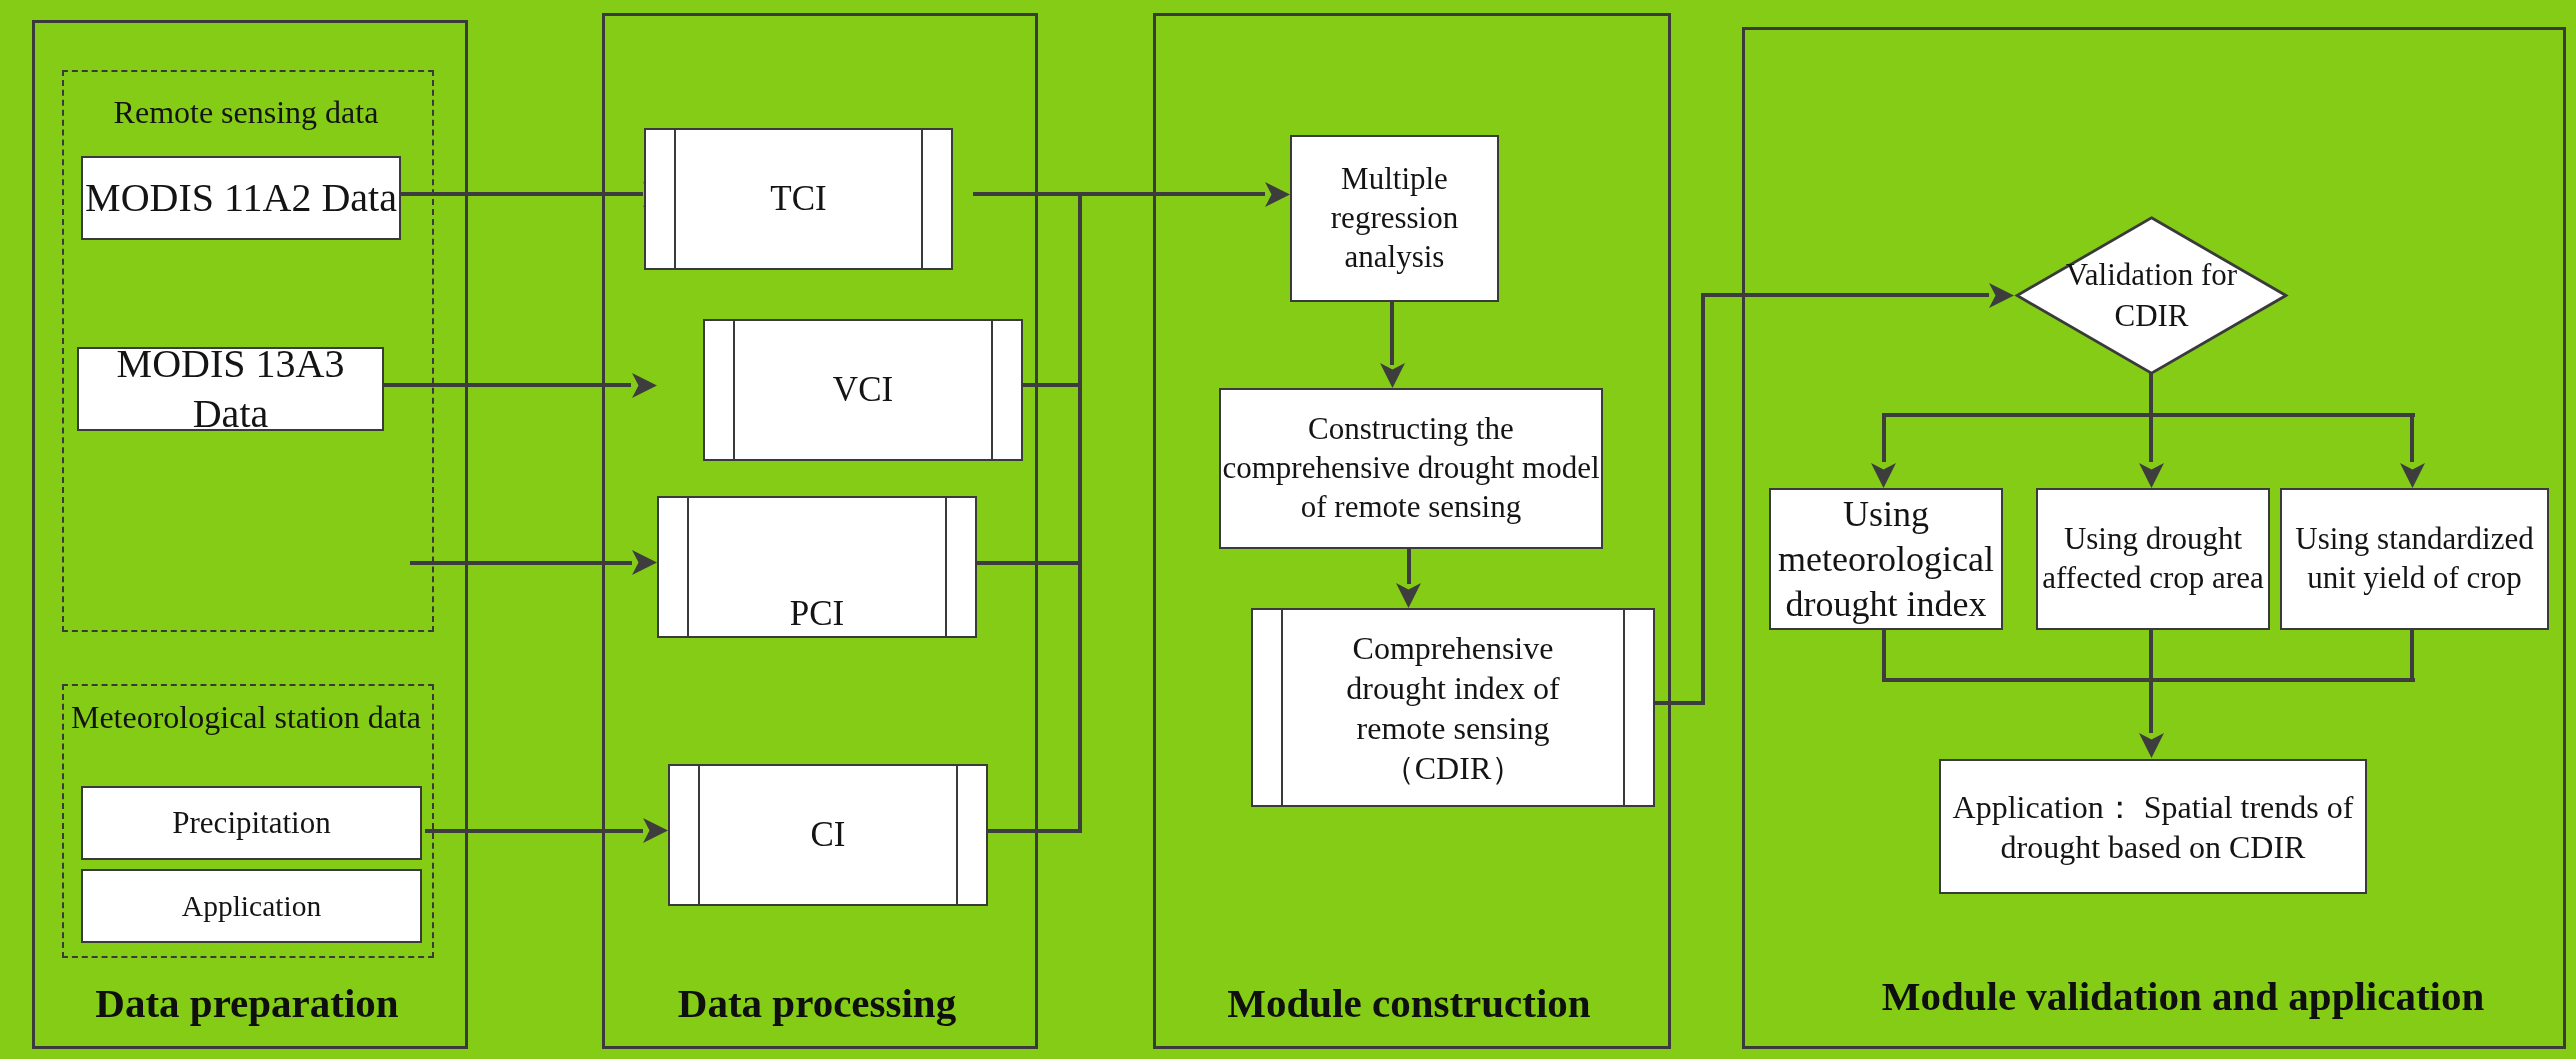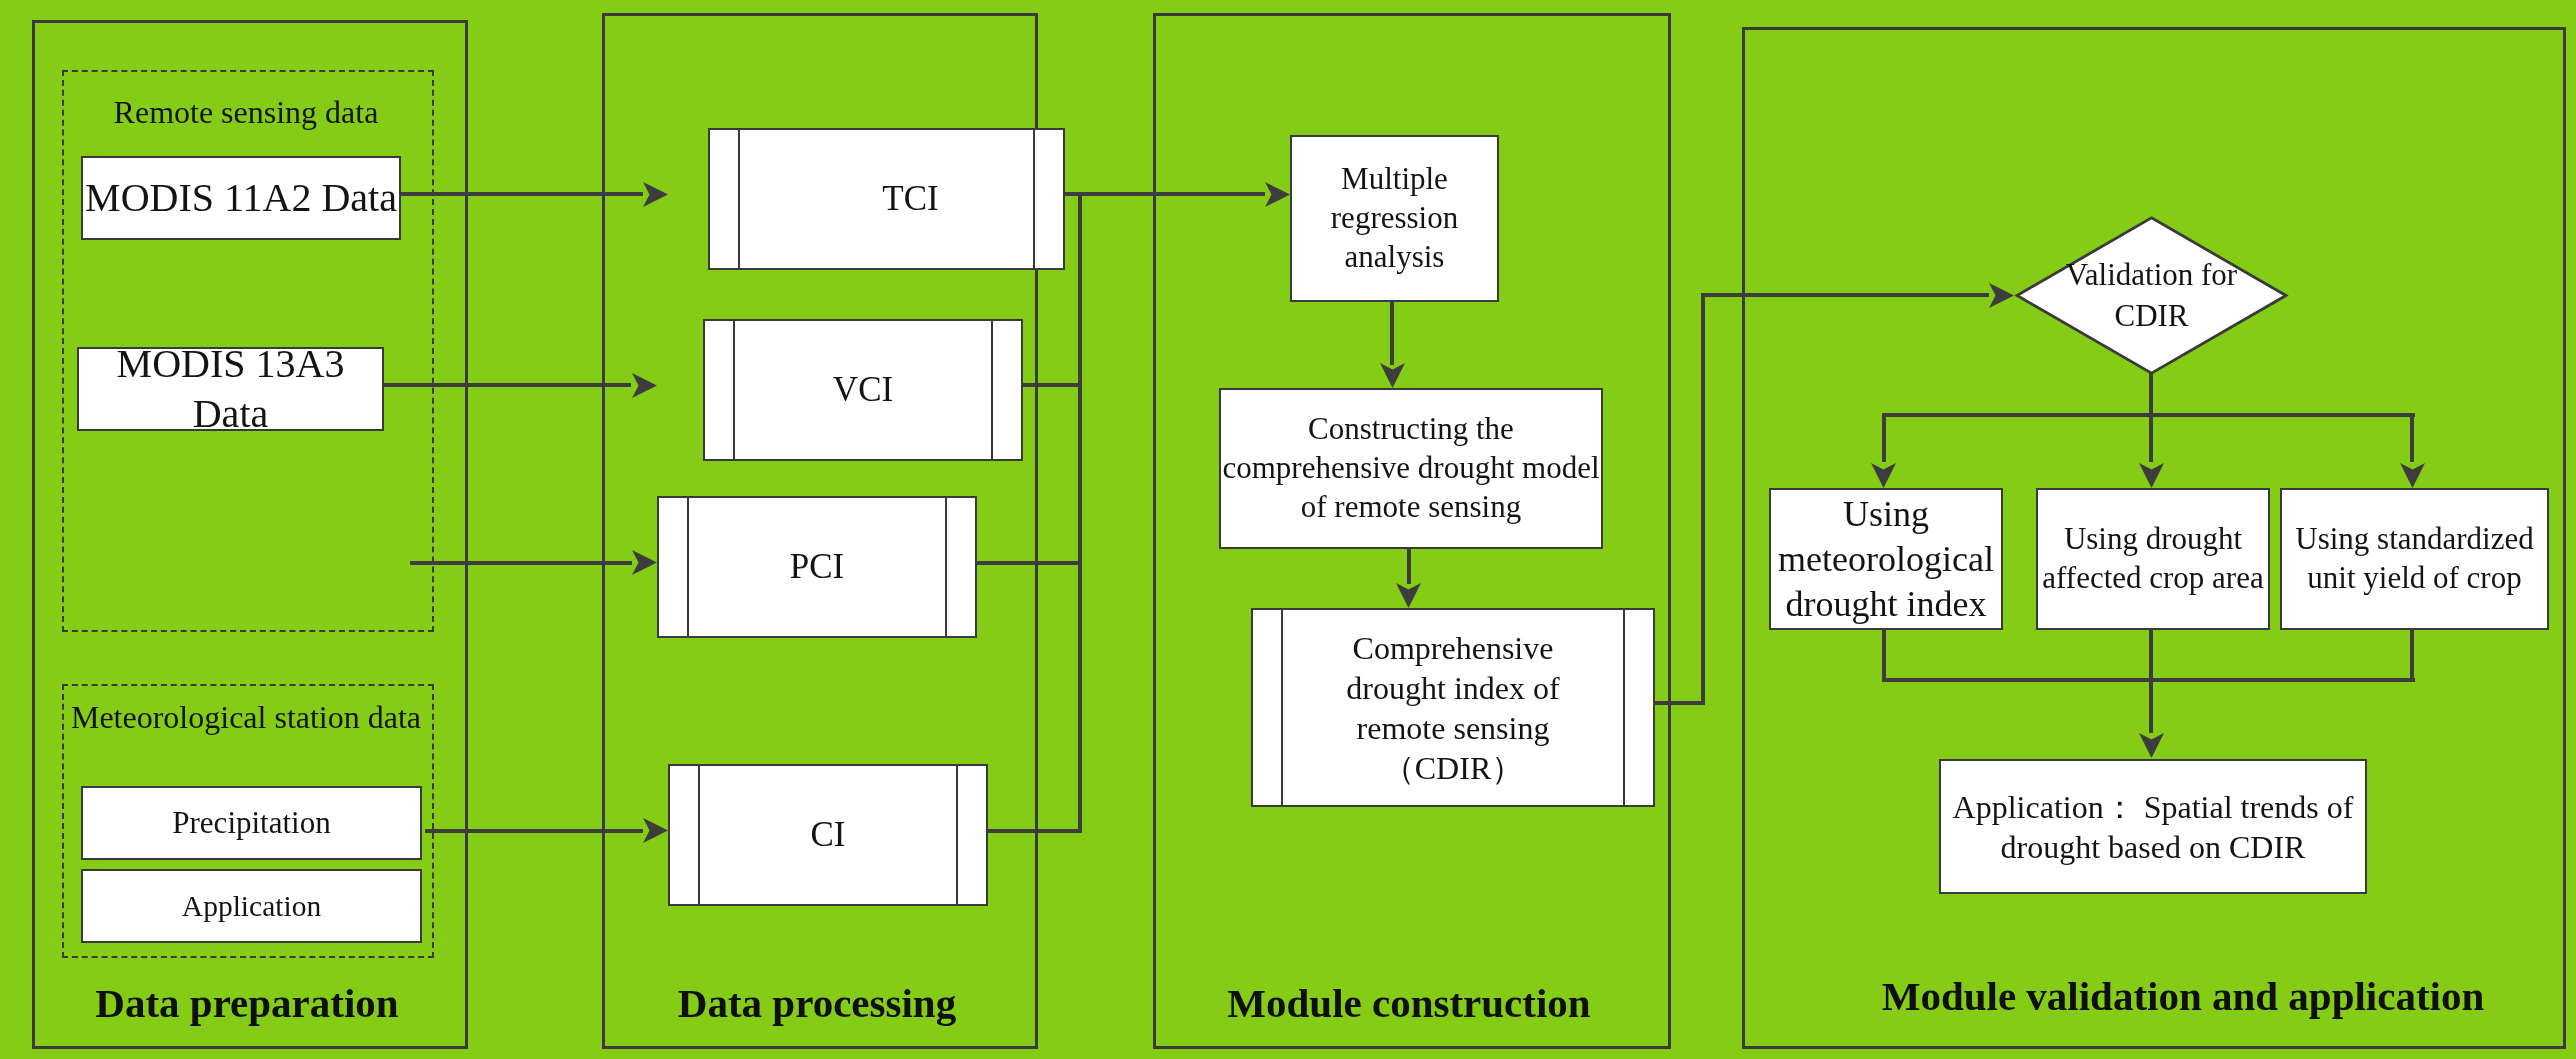--- a/index.html
+++ b/index.html
@@ -107,31 +107,31 @@
   <div class="box" style="left:81px;top:786px;width:337px;height:70px;font-size:31px;">
     <span>Precipitation</span>
   </div>
   <div class="box" style="left:81px;top:869px;width:337px;height:70px;font-size:29.5px;">
     <span>Application</span>
   </div>
   <div class="seclabel" style="left:32px;top:979px;width:430px;">
     <span>Data preparation</span>
   </div>
 
-  <div class="box pp idx" style="left:708px;top:128px;width:305px;height:138px;padding-left:48px;">
+  <div class="box pp idx" style="left:644px;top:128px;width:305px;height:138px;">
     <i class="ppl-l"></i>
     <i class="ppl-r"></i>
     <span>TCI</span>
   </div>
   <div class="box pp idx" style="left:657px;top:319px;width:316px;height:138px;margin-left:46px;">
     <i class="ppl-l"></i>
     <i class="ppl-r"></i>
     <span>VCI</span>
   </div>
-  <div class="box pp idx" style="left:657px;top:496px;width:316px;height:138px;">
+  <div class="box pp idx" style="left:657px;top:496px;width:316px;height:138px;align-items:flex-end;">
     <i class="ppl-l"></i>
     <i class="ppl-r"></i>
     <span>PCI</span>
   </div>
   <div class="box pp idx" style="left:668px;top:764px;width:316px;height:138px;">
     <i class="ppl-l"></i>
     <i class="ppl-r"></i>
     <span>CI</span>
   </div>
   <div class="seclabel" style="left:602px;top:979px;width:430px;">

